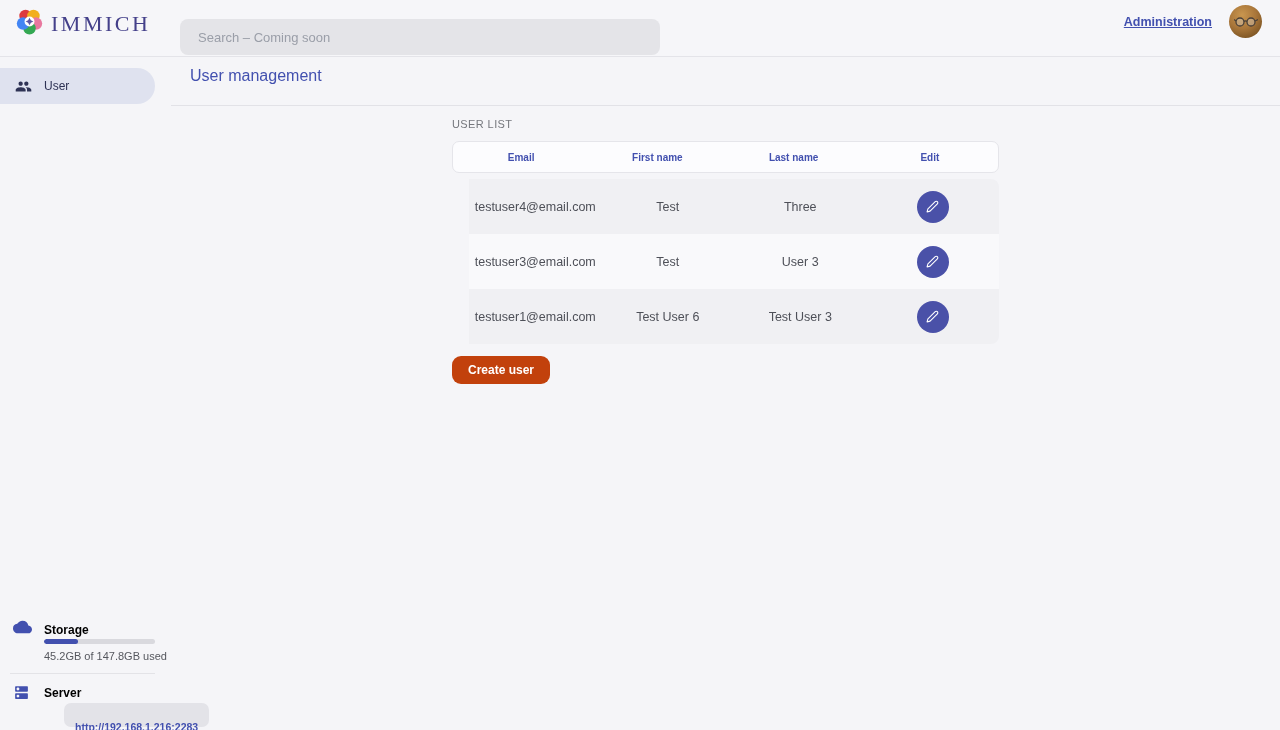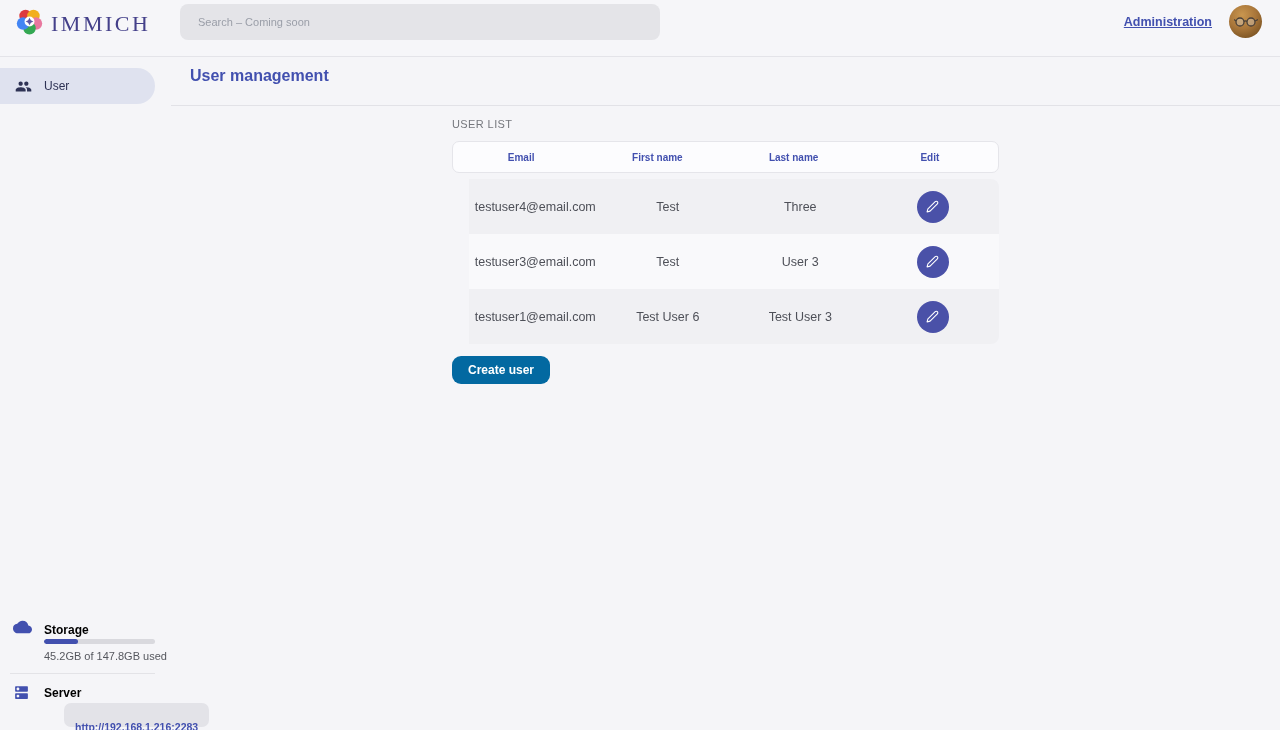--- a/index.html
+++ b/index.html
@@ -21,24 +21,24 @@
   .logo-wrap {
     position: absolute; left: 16px; top: 8px;
     display: flex; align-items: center; gap: 8px;
   }
   .logo-text {
     font-family: "Liberation Serif", serif;
     font-size: 22px; letter-spacing: 2.5px;
     color: #44408a; font-weight: 500;
   }
   .search-input {
-    position: absolute; left: 180px; top: 4px;
+    position: absolute; left: 180px; top: 19px;
     width: 480px; height: 36px;
     background: #e4e4e8; border: none; border-radius: 8px;
-    padding: 0 18px; font-size: 11px;
+    padding: 0 18px; font-size: 13px;
     font-family: "Liberation Sans", sans-serif;
     color: #55585f; outline: none;
   }
   .search-input::placeholder { color: #9a9ea8; }
   .admin-link {
     position: absolute; right: 68px; top: 15px;
     font-size: 12.5px; font-weight: bold;
     color: #4250af; text-decoration: underline; cursor: pointer; text-align: center;
   }
   .avatar {
@@ -97,21 +97,21 @@
     white-space: nowrap;
     margin-left: 24px;
   }
 
   
   .titlebar {
     position: absolute; top: 47px; left: 171px; width: 1109px; height: 59px;
     border-bottom: 1px solid #e2e2e7;
     display: flex; align-items: center; padding-left: 19px;
   }
-  .page-title { font-size: 16px; font-weight: bold; color: #4250af; }
+  .page-title { font-size: 16px; font-weight: normal; color: #4250af; }
 
   .content {
     position: absolute; left: 452px; top: 106px; width: 547px;
   }
   .section-label {
     margin-top: 12px;
     font-size: 11px; color: #75777d; letter-spacing: 0.4px;
   }
   .table-header {
     margin-top: 11px; height: 32px;
@@ -137,21 +137,21 @@
     text-align: center; font-size: 12.5px; color: #4e5058;
   }
   .edit-btn {
     width: 32px; height: 32px; border-radius: 50%;
     background: #4a51a8; border: none; cursor: pointer;
     display: flex; align-items: center; justify-content: center;
     margin: 0 auto;
   }
   .create-btn {
     margin-top: 12px;
-    background: #0369a1; color: #ffffff; border: none;
+    background: #c2410c; color: #ffffff; border: none;
     border-radius: 9px; padding: 7px 16px;
     font-size: 12px; font-weight: bold; cursor: pointer;
     font-family: "Liberation Sans", sans-serif;
   }
 </style>
 </head>
 <body>
 
 <div class="topbar">
   <div class="logo-wrap">

